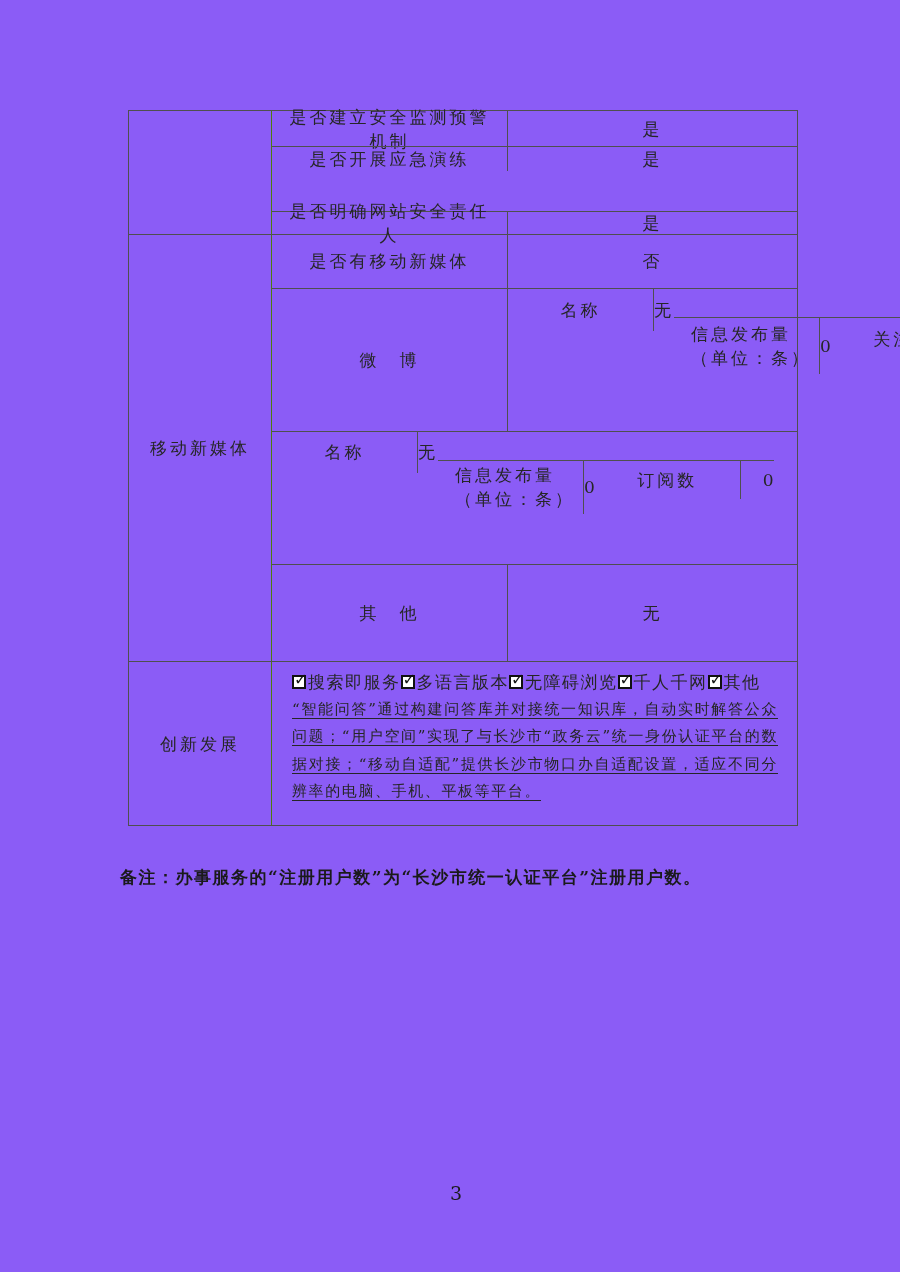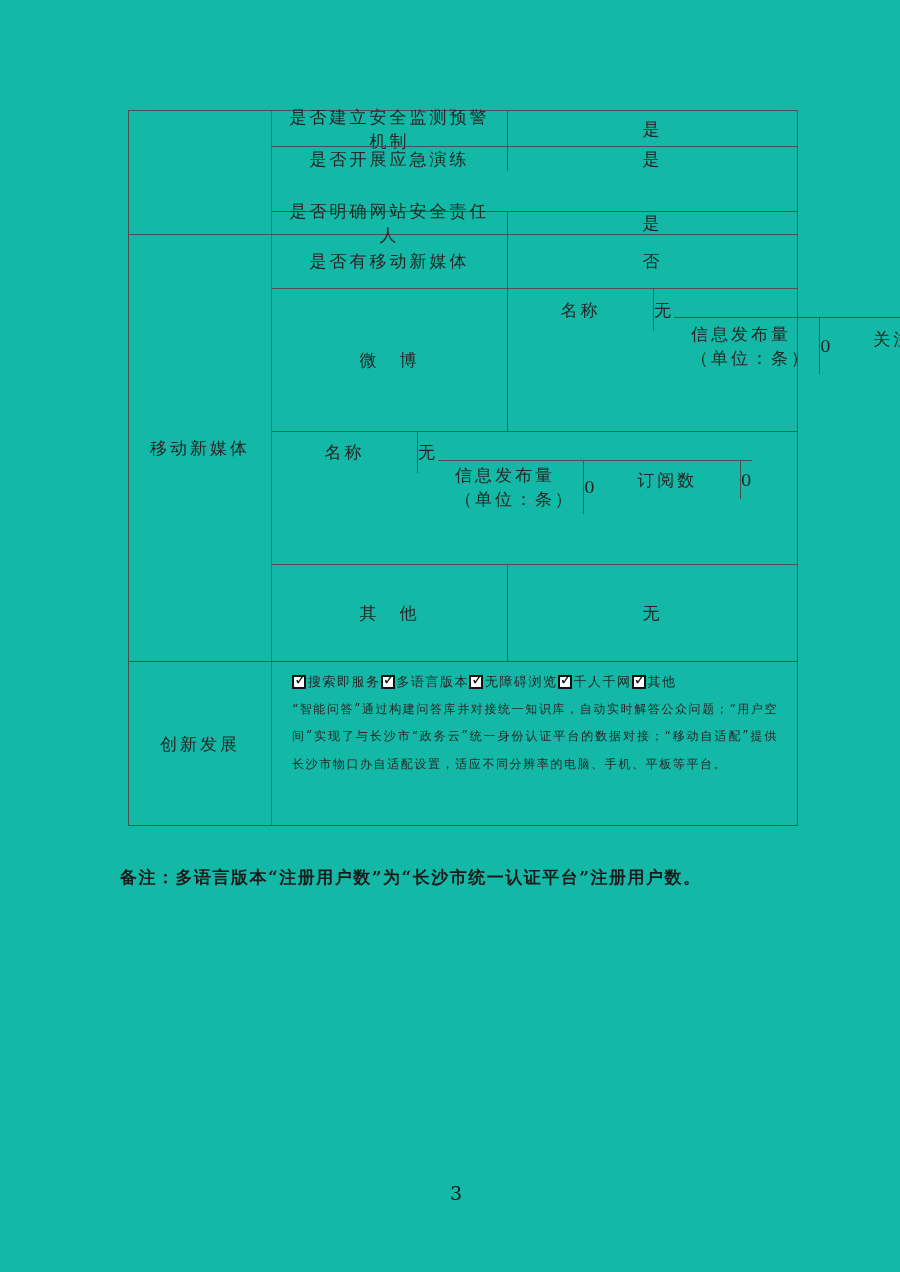--- a/index.html
+++ b/index.html
@@ -2,21 +2,21 @@
 <html><head>
 <meta charset="utf-8">
 <style>
   * { margin:0; padding:0; box-sizing:border-box; }
   html,body { background:#ffffff; }
   body {
     width:900px; height:1272px;
     font-family:"DejaVu Serif","Liberation Serif",serif;
     color:#262626;
   }
-  .page { position:relative; width:900px; height:1272px; background:#14b8a6; overflow:hidden; }
+  .page { position:relative; width:900px; height:1272px; background:#8b5cf6; overflow:hidden; }
 
   
   .doc-table {
     position:absolute; left:128px; top:110px; width:670px;
     border:1px solid #4f4f4f;
   }
   .sec { display:flex; }
   .sec + .sec { border-top:1px solid #4f4f4f; }
   .cat {
     flex:0 0 143px; border-right:1px solid #4d7c0f;
@@ -51,44 +51,45 @@
   .cb-item { display:flex; align-items:center; }
   .cbox {
     flex:0 0 14px; width:14px; height:14px;
     border:2px solid #111111; position:relative; margin-right:2px; background:#ffffff;
   }
   .tick {
     position:absolute; top:-7px; left:0px;
     font-family:"DejaVu Sans","Liberation Sans",sans-serif;
     font-size:16px; font-weight:bold; color:#111111; letter-spacing:0;
   }
-  .cb-label { font-size:13px; letter-spacing:1.5px; white-space:nowrap; }
+  .cb-label { font-size:17px; letter-spacing:1.5px; white-space:nowrap; }
   .innov-desc {
-    font-size:12px; letter-spacing:1.6px; line-height:27.4px;
+    font-size:15px; letter-spacing:1.6px; line-height:27.4px;
     text-align:justify;
+    text-decoration:underline;
     text-underline-offset:4px;
     text-decoration-thickness:1px;
     text-decoration-color:#262626;
   }
 
   
   .note {
     position:absolute; left:120px; top:866px;
     font-size:17px; font-weight:bold; letter-spacing:1.5px; color:#1a1a1a;
     white-space:nowrap;
   }
   .pageno {
     position:absolute; left:426px; top:1182px; width:60px;
     text-align:center; font-size:19px; color:#1a1a1a;
   }
 
   
   .h53{height:53px;} .h36{height:36px;} .h34{height:34px;margin-top:40px;}
   .h42{height:42px;} .h57{height:57px;} .h44{height:44px;}
-  .h41{height:41px;} .h54{height:54px;} .h39{height:39px;}
+  .h41{height:41px;} .h54{height:54px;} .h39{height:39px;gap:22px;}
   .h97{height:97px;} .h143{height:143px;} .h134{height:134px;} .h164{height:164px;}
 </style>
 </head>
 <body>
 
 <div class="page">
 
   <div class="doc-table">
 
     <div class="sec" style="height:123px;">
@@ -198,17 +199,17 @@
               </span>
             <span class="cb-label">其他</span>
           </span>
         </div>
         <div class="innov-desc">“智能问答”通过构建问答库并对接统一知识库，自动实时解答公众问题；“用户空间”实现了与长沙市“政务云”统一身份认证平台的数据对接；“移动自适配”提供长沙市物口办自适配设置，适应不同分辨率的电脑、手机、平板等平台。</div>
       </div>
     </div>
 
   </div>
 
-  <div class="note">备注：多语言版本“注册用户数”为“长沙市统一认证平台”注册用户数。</div>
+  <div class="note">备注：办事服务的“注册用户数”为“长沙市统一认证平台”注册用户数。</div>
 
   <div class="pageno">3</div>
 
 </div>
 
 </body></html>

